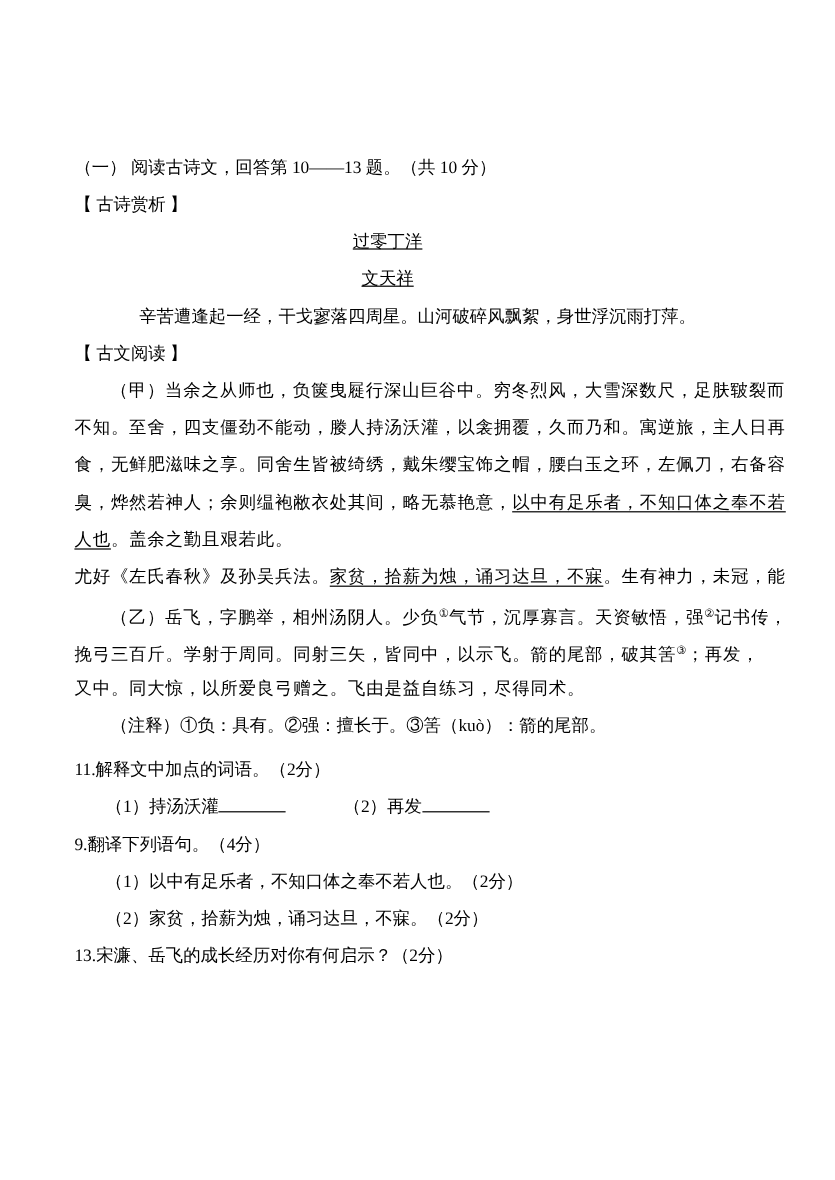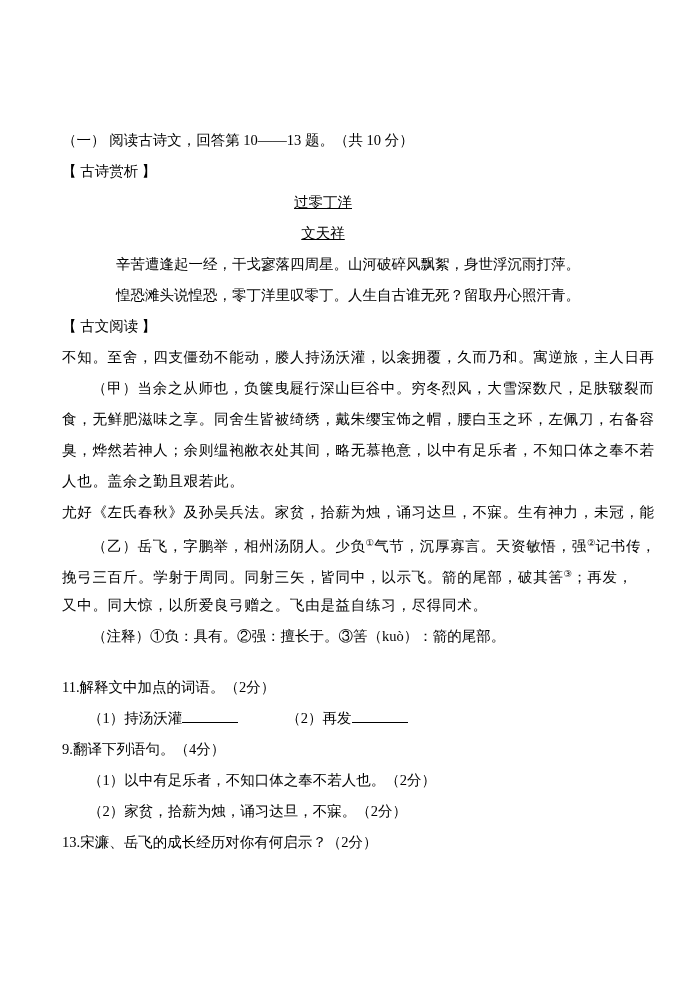--- a/index.html
+++ b/index.html
@@ -19,22 +19,22 @@
     height: 31px;
     line-height: 31px;
     font-size: 14.5px;
     white-space: nowrap;
   }
   .body-text { letter-spacing: 0.7px; }   
   .center { text-align: center; letter-spacing: 0; }
   .shift-left { position: relative; left: -25px; text-decoration: underline; }
   .ind2 { padding-left: 30px; }           
   .ind1 { padding-left: 26px; }           
-  .mt6 { margin-top: 20px; font-family: Liberation Serif, serif; }
-  .ul { text-underline-offset: 3px; text-decoration-thickness: 1px; }
+  .mt6 { margin-top: 6px; font-family: Liberation Serif, serif; }
+  .ul { text-decoration: underline; text-underline-offset: 3px; text-decoration-thickness: 1px; }
   .sup { font-size: 9.5px; vertical-align: 5px; letter-spacing: 0; }
   .blank {
     display: inline-block;
     width: 56px; height: 15px;
     border-bottom: 1px solid #000;
     vertical-align: baseline;
   }
   .gap { display: inline-block; width: 48px; }
 </style>
 </head>
@@ -42,27 +42,26 @@
 
 <div class="page">
 
   <p class="line">（一） 阅读古诗文，回答第 10——13 题。（共 10 分）</p>
 
   <p class="line">【 古诗赏析 】</p>
 
   <p class="line center shift-left">过零丁洋</p>
   <p class="line center shift-left">文天祥</p>
   <p class="line center">辛苦遭逢起一经，干戈寥落四周星。山河破碎风飘絮，身世浮沉雨打萍。</p>
-  <p class="line center">惶恐滩头说惶恐，零丁洋里叹零丁。人生自古谁无死？留取丹心照汗青。</p>
 
 
   <p class="line">【 古文阅读 】</p>
 
+  <p class="line body-text ind2">（甲）当余之从师也，负箧曳屣行深山巨谷中。穷冬烈风，大雪深数尺，足肤皲裂而</p>
   <p class="line body-text">不知。至舍，四支僵劲不能动，媵人持汤沃灌，以衾拥覆，久而乃和。寓逆旅，主人日再</p>
-  <p class="line body-text ind2">（甲）当余之从师也，负箧曳屣行深山巨谷中。穷冬烈风，大雪深数尺，足肤皲裂而</p>
   <p class="line body-text">食，无鲜肥滋味之享。同舍生皆被绮绣，戴朱缨宝饰之帽，腰白玉之环，左佩刀，右备容</p>
   <p class="line body-text"><span>臭，烨然若神人；余则缊袍敝衣处其间，略无慕艳意，</span><span class="ul">以中有足乐者，不知口体之奉不若</span></p>
   <p class="line body-text"><span class="ul">人也</span><span>。盖余之勤且艰若此。</span></p>
 
   <p class="line body-text"><span>尤好《左氏春秋》及孙吴兵法。</span><span class="ul">家贫，拾薪为烛，诵习达旦，不寐</span><span>。生有神力，未冠，能</span></p>
   <p class="line body-text ind2"><span>（乙）岳飞，字鹏举，相州汤阴人。少负</span><span class="sup">①</span><span>气节，沉厚寡言。天资敏悟，强</span><span class="sup">②</span><span>记书传，</span></p>
   <p class="line body-text"><span>挽弓三百斤。学射于周同。同射三矢，皆同中，以示飞。箭的尾部，破其筈</span><span class="sup">③</span><span>；再发，</span></p>
   <p class="line body-text">又中。同大惊，以所爱良弓赠之。飞由是益自练习，尽得同术。</p>
 
   <p class="line ind2">（注释）①负：具有。②强：擅长于。③筈（kuò）：箭的尾部。</p>

